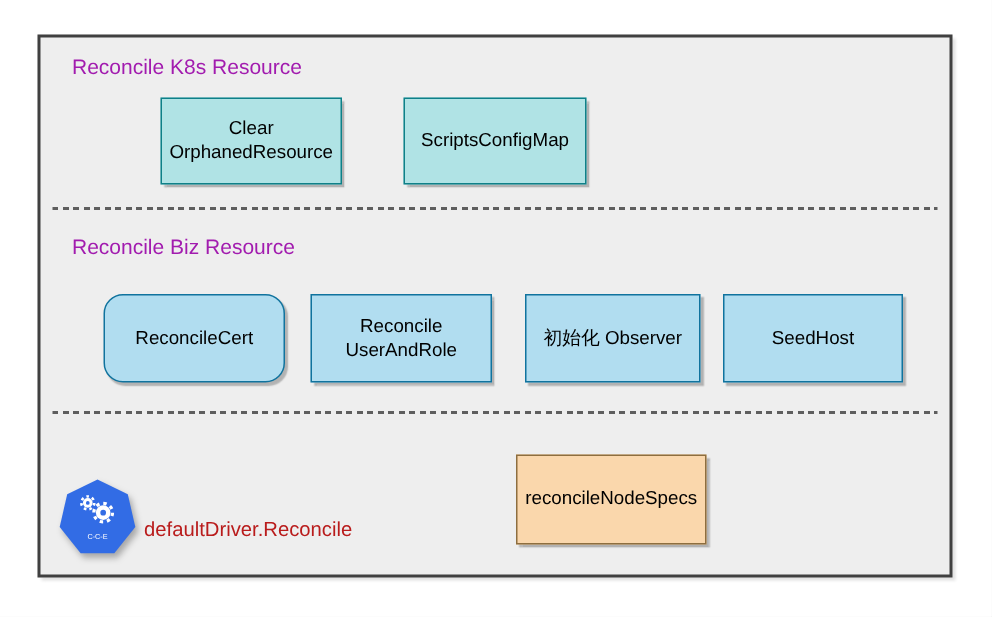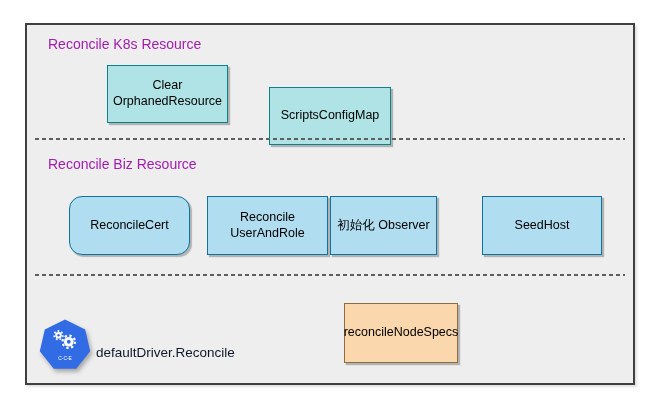--- a/index.html
+++ b/index.html
@@ -49,41 +49,41 @@
     background: repeating-linear-gradient(90deg,
       #5e5e5e 0px, #5e5e5e 4px, transparent 4px, transparent 7px);
   }
   .divider-1 { top: 113px; }
   .divider-2 { top: 249px; }
 
   .label-k8s { left: 21px; top: 11px; }
   .label-biz { left: 21px; top: 131px; }
 
   .n1 { left: 80px;  top: 40px;  width: 121px; height: 58px; text-align: center; }
-  .n2 { left: 242px; top: 40px;  width: 122px; height: 58px; margin-top: 22px; }
+  .n2 { left: 242px; top: 40px;  width: 122px; height: 58px; }
   .n3 { left: 406px; top: 40px;  width: 120px; height: 58px; }
 
   .m1 { left: 42px;  top: 171px; width: 121px; height: 59px; border-radius: 13px; }
   .m2 { left: 180px; top: 171px; width: 121px; height: 59px; }
-  .m3 { left: 303px; top: 171px; width: 107px; height: 59px; }
+  .m3 { left: 323px; top: 171px; width: 117px; height: 59px; }
   .m4 { left: 455px; top: 171px; width: 120px; height: 59px; }
 
-  .o1 { left: 317px; top: 278px; width: 114px; height: 60px; }
+  .o1 { left: 317px; top: 278px; width: 127px; height: 60px; }
 
   .k8s-icon {
     position: absolute;
     left: 11px; top: 293px;
     width: 54px; height: 54px;
     filter: drop-shadow(2px 3px 2px rgba(0,0,0,0.30));
   }
   .driver-label {
     position: absolute;
     left: 69px; top: 320px;
     font-size: 13.5px;
-    color: #0f172a;
+    color: #b91c1c;
     white-space: nowrap;
     text-align: center;
   }
 </style>
 </head>
 <body>
 
 <div class="frame">
   <div class="container">
 

